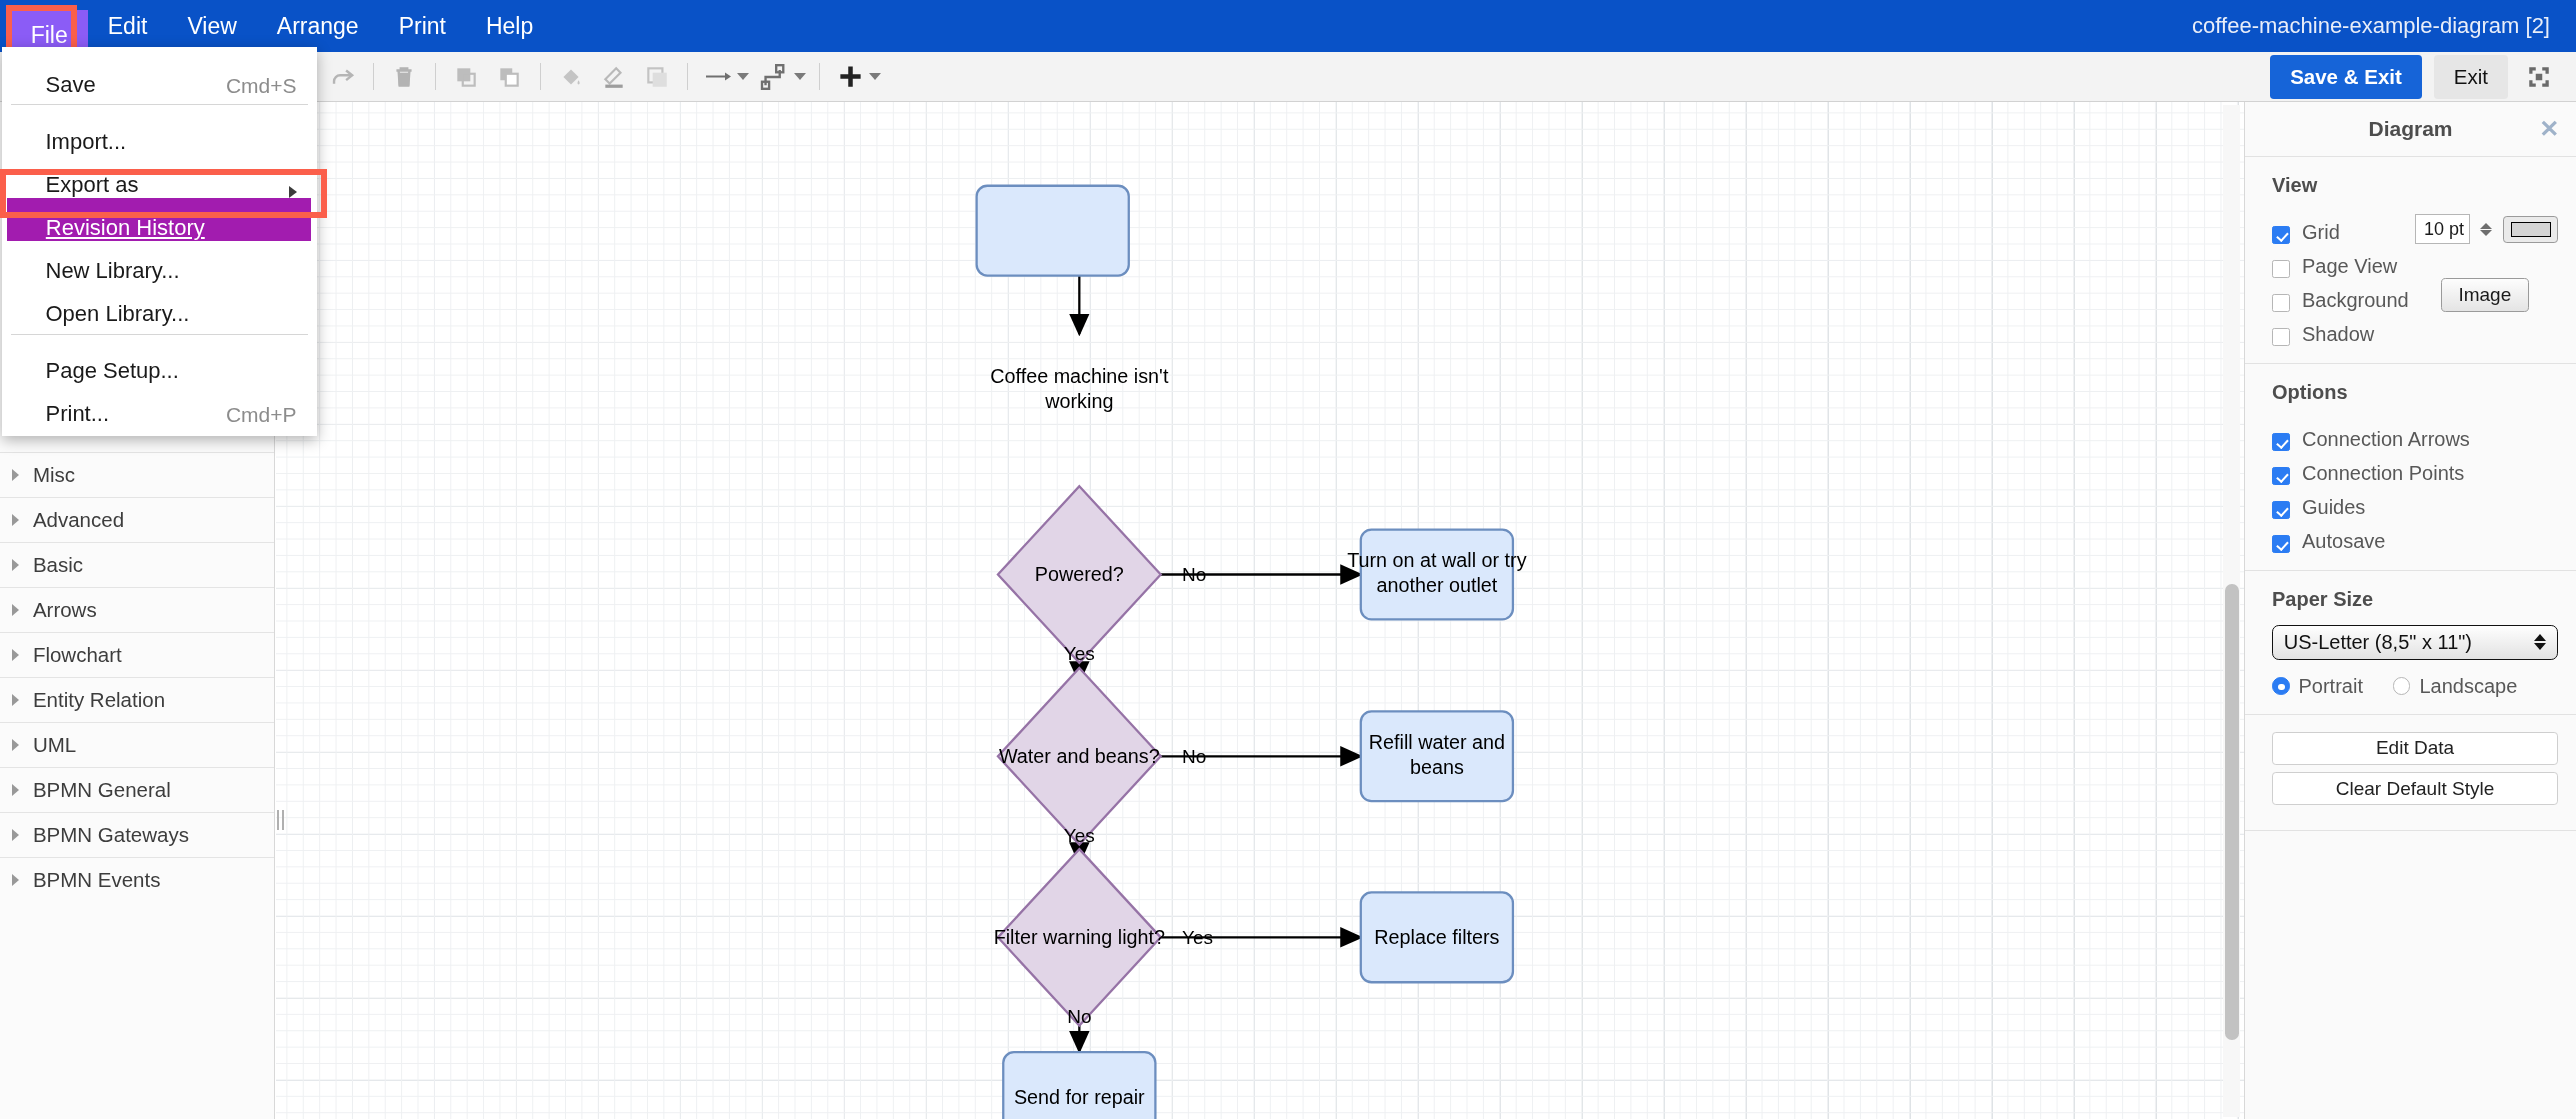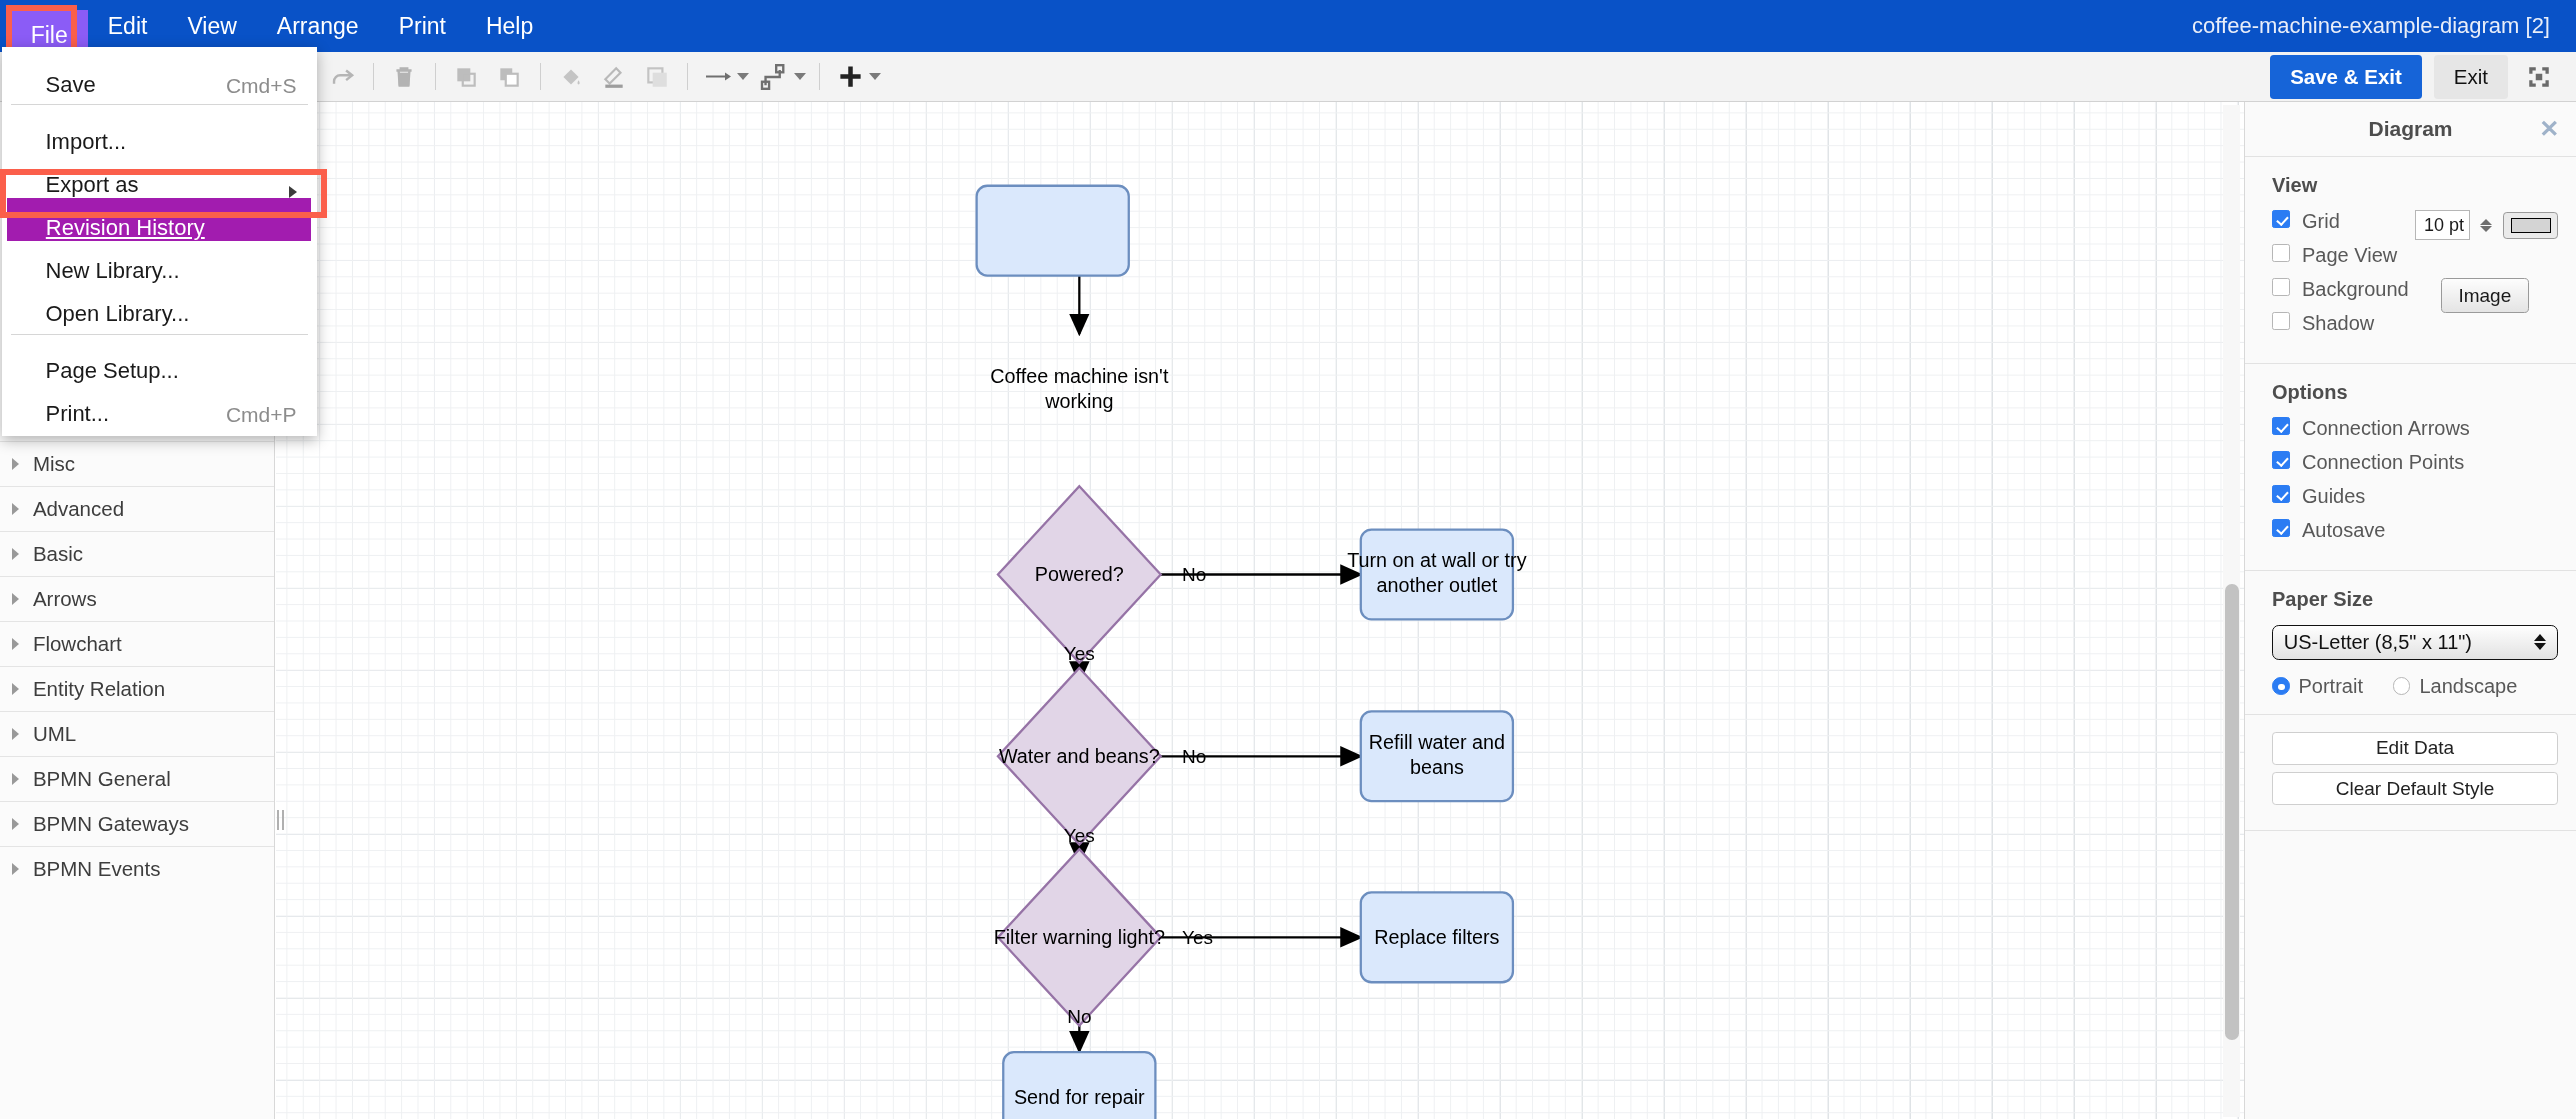--- a/index.html
+++ b/index.html
@@ -95,21 +95,21 @@
   }
   .shape-grid {
     display: grid; grid-template-columns: repeat(5, 1fr);
     padding: 10.7px 7.6px 6px 7.6px; gap: 3px 0;
   }
   .shape-cell {
     height: 43px; display: flex; align-items: center; justify-content: center;
     cursor: pointer;
   }
   .shape-cell svg { display: block; }
-  .cat-list { margin-top: 3px; }
+  .cat-list { margin-top: 14px; }
   .cat-row {
     height: 45px; display: flex; align-items: center; padding-left: 7.6px;
     border-top: 0.8px solid #e4e4e4; font-size: 20.5px; color: #3d3d3d; cursor: pointer;
   }
   .cat-tri {
     width: 0; height: 0; border-top: 6px solid transparent;
     border-bottom: 6px solid transparent; border-left: 7.6px solid #999;
     margin-right: 13.7px; margin-left: 4.6px;
   }
   .sb-handle {
@@ -153,21 +153,21 @@
     border-bottom: 0.8px solid #e2e2e2; position: relative;
   }
   .rp-close {
     position: absolute; right: 16.7px; top: 50%; transform: translateY(-50%);
     font-size: 24px; color: #9fb2c9; cursor: pointer; line-height: 1;
   }
   .rp-section { padding: 16.7px 18px 16.7px 27px; border-bottom: 0.8px solid #e2e2e2; }
   .rp-h {
     font-size: 20px; font-weight: bold; color: #4d4d4d; margin-bottom: 13.7px;
   }
-  .chk-row { display: flex; align-items: flex-start; height: 34px; font-size: 20px; color: #585858; }
+  .chk-row { display: flex; align-items: flex-end; height: 34px; font-size: 20px; color: #585858; }
   .chk {
     width: 18px; height: 18px; border: 0.8px solid #b6b6b6; background: #fff;
     border-radius: 2.3px; margin-right: 12px; flex: none; cursor: pointer;
     position: relative;
   }
   .chk.on { background: #2b7cf3; border-color: #2b7cf3; }
   .chk.on::after {
     content: ""; position: absolute; left: 6px; top: 2.3px;
     width: 4.6px; height: 9px; border: solid #fff; border-width: 0 2.3px 2.3px 0;
     transform: rotate(42deg);

